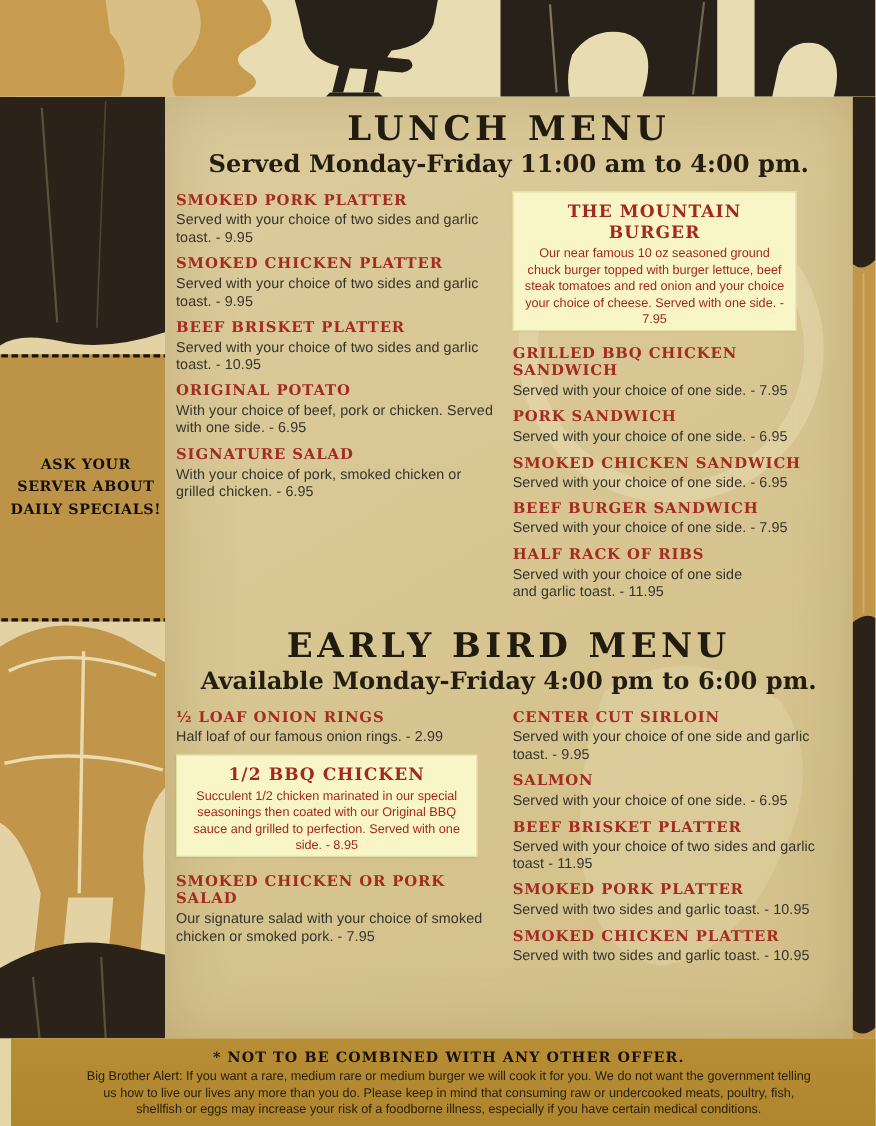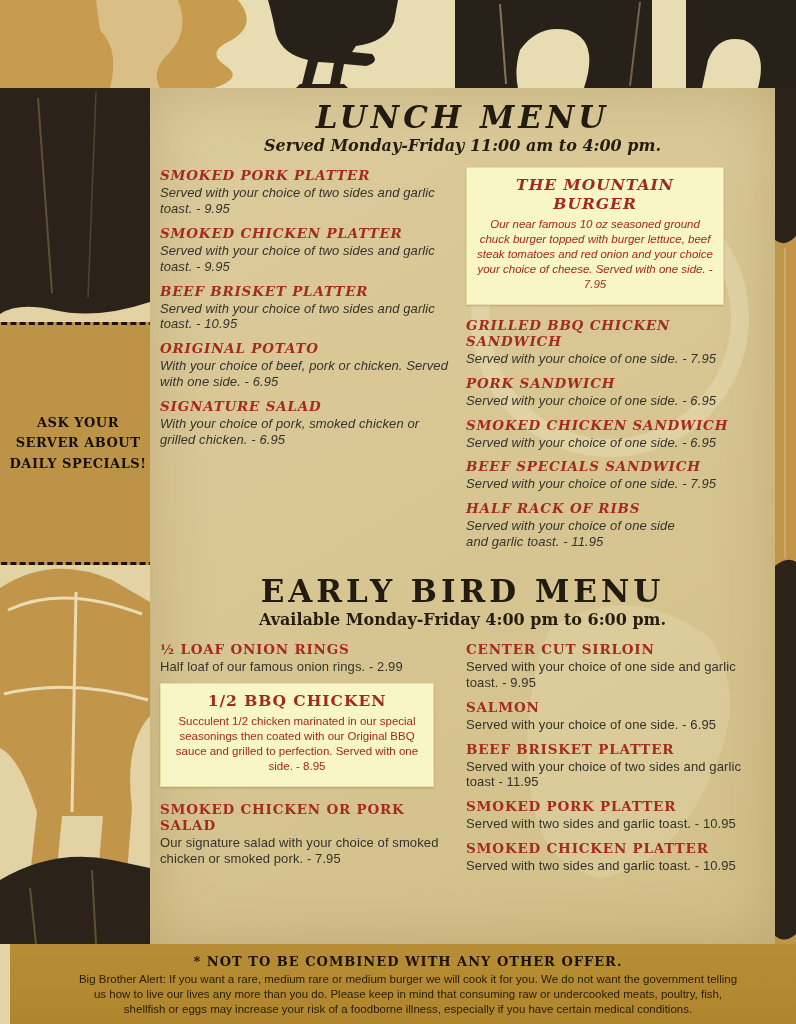--- a/index.html
+++ b/index.html
@@ -27,39 +27,39 @@
   }
   .watermark{position:absolute;pointer-events:none;}
   
   .menu-title{
     font-family:"DejaVu Serif", serif;font-weight:bold;
     font-size:31px;letter-spacing:4px;color:#221b10;
     text-align:center;line-height:1.1;margin:2px 0 2px 0;
   }
   .menu-subtitle{
     font-family:"DejaVu Serif", serif;font-weight:bold;
-    font-size:16px;color:#241d11;text-align:center;margin:0 0 12px 0;
+    font-size:22px;color:#241d11;text-align:center;margin:0 0 12px 0;
   }
   
   .cols{display:flex;gap:12px;position:relative;}
   .col-left{width:300px;}
   .col-right{width:305px;}
   .item{margin-bottom:8px;}
   .item-title{
     font-family:"DejaVu Serif", serif;font-weight:bold;
     font-size:13.5px;letter-spacing:0.8px;color:#a32b21;
     margin-bottom:2px;
   }
   .item-desc{
     font-size:13px;line-height:1.22;color:#35332c;letter-spacing:0.1px;
   }
   
   .feature-box{
     background:#f8f5c6;border:1px solid #e4dfa2;
-    text-align:center;padding:7px 10px 12px 10px;margin-bottom:12px;
+    text-align:center;padding:7px 10px 1px 10px;margin-bottom:12px;
     box-shadow:0 1px 2px rgba(90,70,30,0.25);
   }
   .feature-title{
     font-family:"DejaVu Serif", serif;font-weight:bold;
     font-size:15.5px;letter-spacing:1px;color:#a3291f;margin-bottom:4px;
   }
   .feature-desc{
     font-size:11.5px;line-height:1.3;color:#a3291f;
   }
   .box-burger{width:236px;}
@@ -140,21 +140,21 @@
 
 <div class="panel">
 
   <svg class="watermark" style="left:300px;top:70px;" width="320" height="320">
     <circle cx="160" cy="160" r="130" fill="none" stroke="rgba(248,240,210,0.28)" stroke-width="18"></circle>
   </svg>
   <svg class="watermark" style="left:360px;top:480px;" width="260" height="340">
     <path d="M40 60 Q120 10 200 70 Q240 130 200 210 Q160 300 90 310 Q30 300 20 220 Q10 130 40 60 Z" fill="rgba(246,238,205,0.20)"></path>
   </svg>
 
-  <div style="position:relative;font-style:italic;">
+  <div style="position:relative;">
     <div class="menu-title">LUNCH MENU</div>
     <div class="menu-subtitle">Served Monday-Friday 11:00 am to 4:00 pm.</div>
 
     <div class="cols">
 
       <div class="col-left">
         <div class="item">
           <div class="item-title">SMOKED PORK PLATTER</div>
           <div class="item-desc">Served with your choice of two sides and garlic toast. - 9.95</div>
         </div>
@@ -187,21 +187,21 @@
         </div>
         <div class="item">
           <div class="item-title">PORK SANDWICH</div>
           <div class="item-desc">Served with your choice of one side. - 6.95</div>
         </div>
         <div class="item">
           <div class="item-title">SMOKED CHICKEN SANDWICH</div>
           <div class="item-desc">Served with your choice of one side. - 6.95</div>
         </div>
         <div class="item">
-          <div class="item-title">BEEF SPECIALS SANDWICH</div>
+          <div class="item-title">BEEF BURGER SANDWICH</div>
           <div class="item-desc">Served with your choice of one side. - 7.95</div>
         </div>
         <div class="item" style="width:230px;">
           <div class="item-title">HALF RACK OF RIBS</div>
           <div class="item-desc">Served with your choice of one side and garlic toast. - 11.95</div>
         </div>
       </div>
     </div>
   </div>
 

